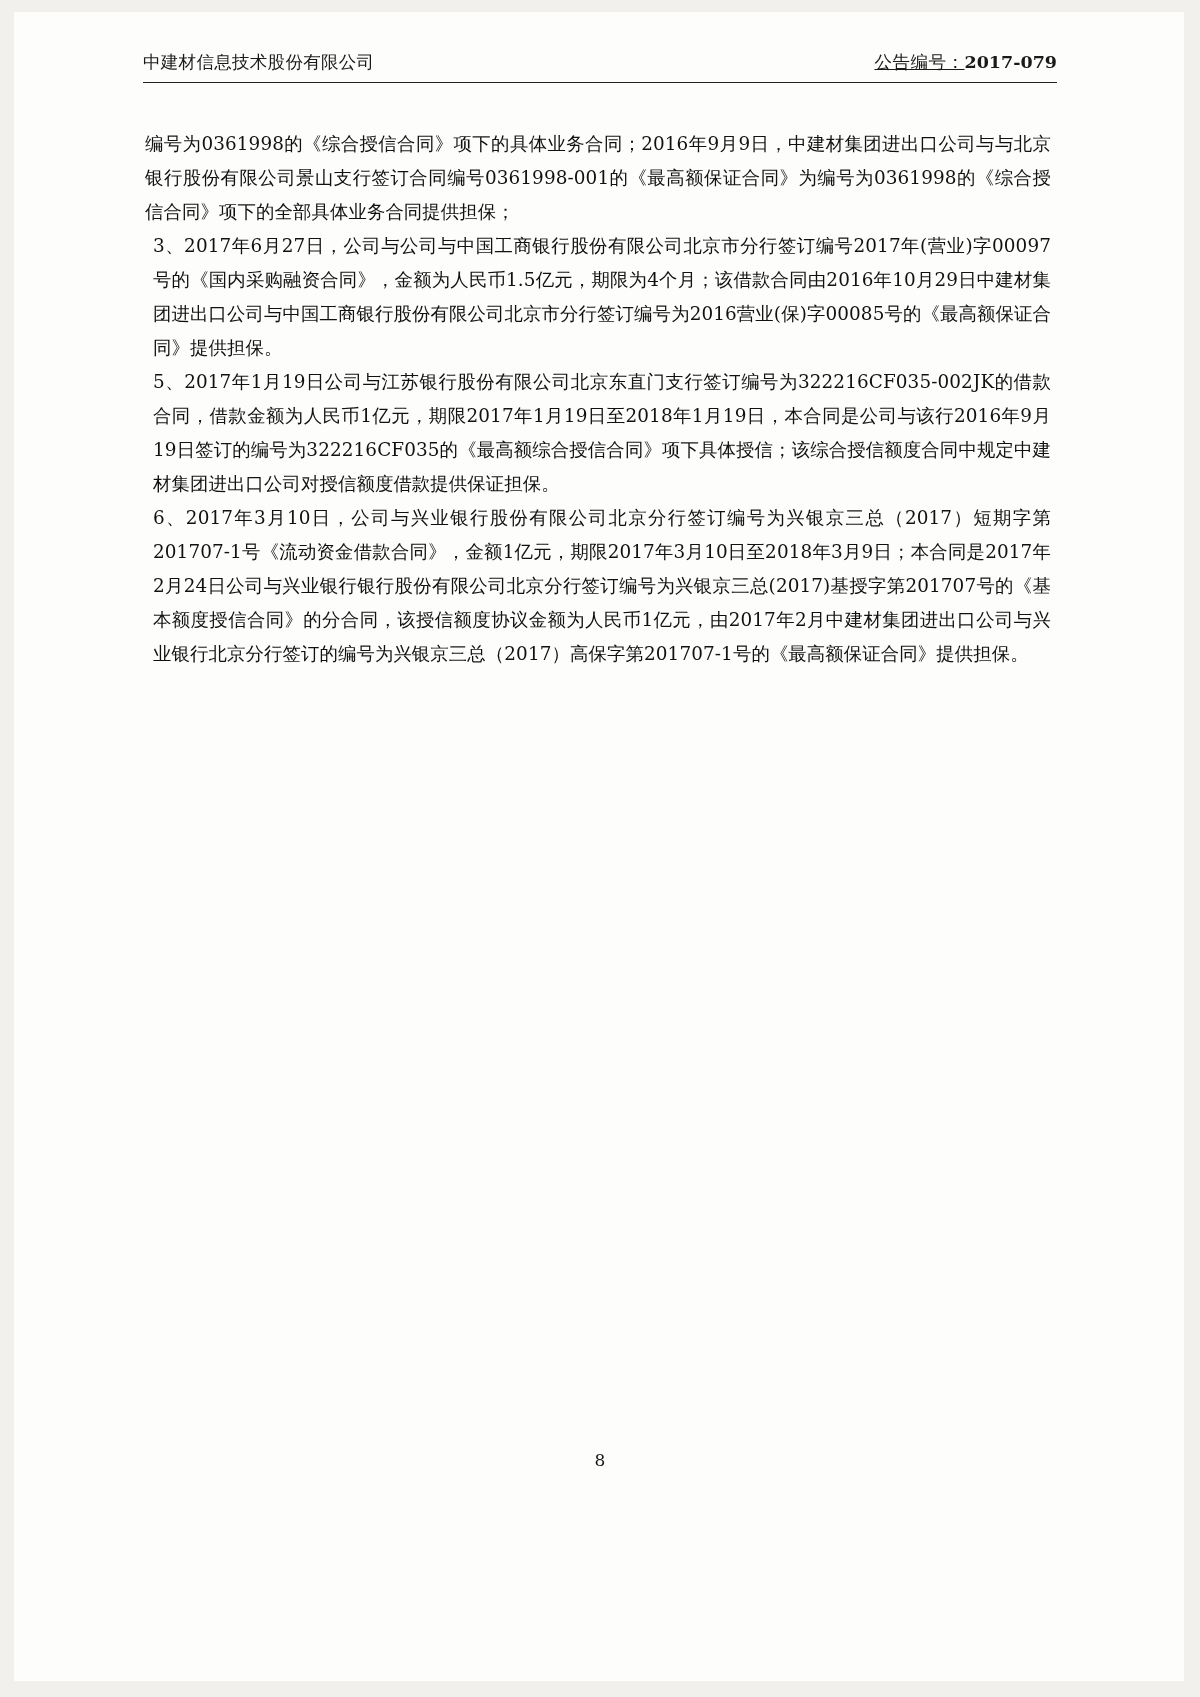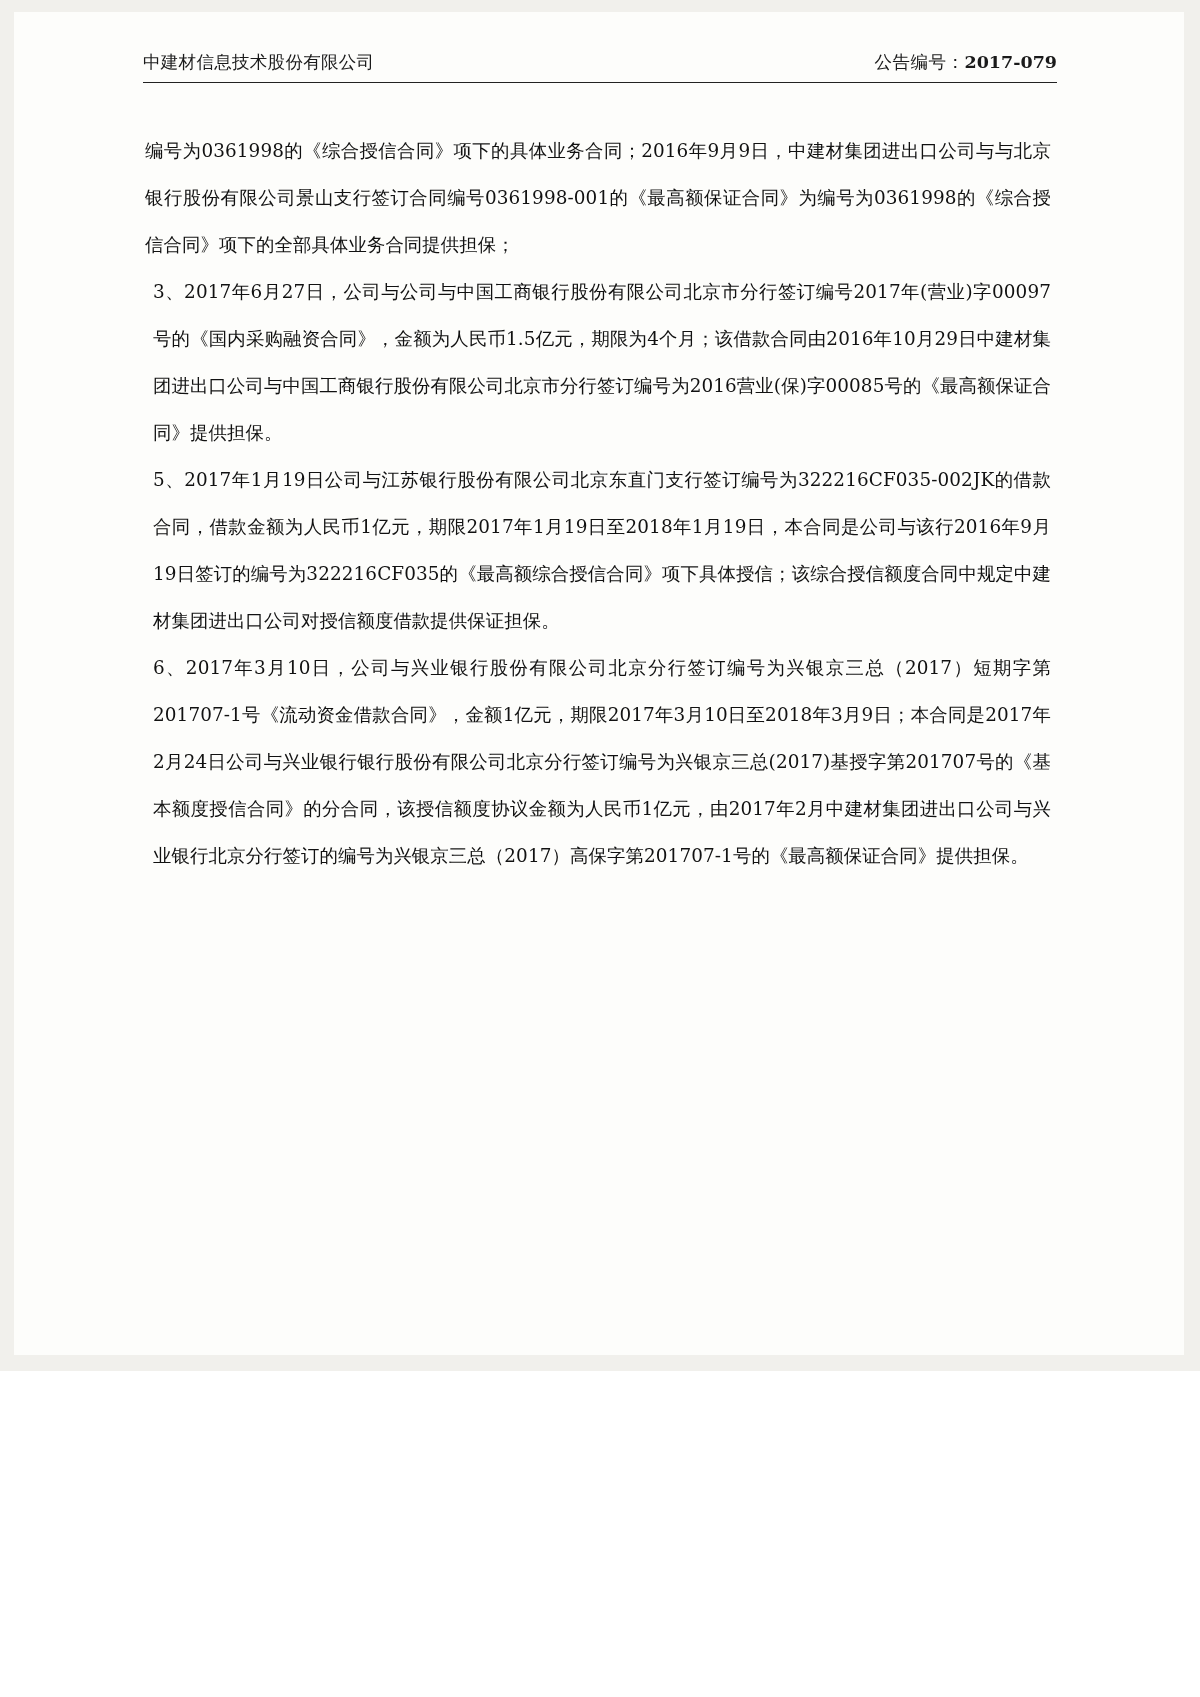--- a/index.html
+++ b/index.html
@@ -3,21 +3,21 @@
 <meta charset="utf-8">
 <style>
   html, body {
     margin: 0;
     padding: 0;
     background: #ffffff;
   }
   .page {
     position: relative;
     width: 1200px;
-    height: 1371px;
+    height: 1697px;
     background: #fdfdfb;
     box-sizing: border-box;
     font-family: "DejaVu Serif", serif;
     color: #111111;
     overflow: hidden;
   }
   .page-inner {
     position: absolute;
     left: 143px;
     top: 50px;
@@ -35,31 +35,31 @@
     border-bottom: 1.6px solid #222;
     color: #1a1a1a;
   }
   .doc-header .company {
     font-family: "DejaVu Serif", serif;
   }
   .doc-header .notice-no {
     font-family: "DejaVu Serif", serif;
     white-space: nowrap;
   }
-  .doc-header .notice-no .label { letter-spacing: 0.5px; }
+  .doc-header .notice-no .label { letter-spacing: 0.5px; text-decoration: underline; }
   .doc-header .notice-no .value { font-weight: 700; letter-spacing: 0px; }
 
   
   .doc-body {
     margin-top: 44px;
     padding: 0 6px 0 2px;
   }
   .para {
     font-size: 18.4px;
-    line-height: 47px;
+    line-height: 34px;
     text-align: justify;
     text-justify: inter-ideograph;
     margin: 0 0 0 0;
     letter-spacing: 0.1px;
     word-break: break-word;
   }
   .para + .para { margin-top: 0px; margin-left: 8px; }
 
   
   .page-number {

